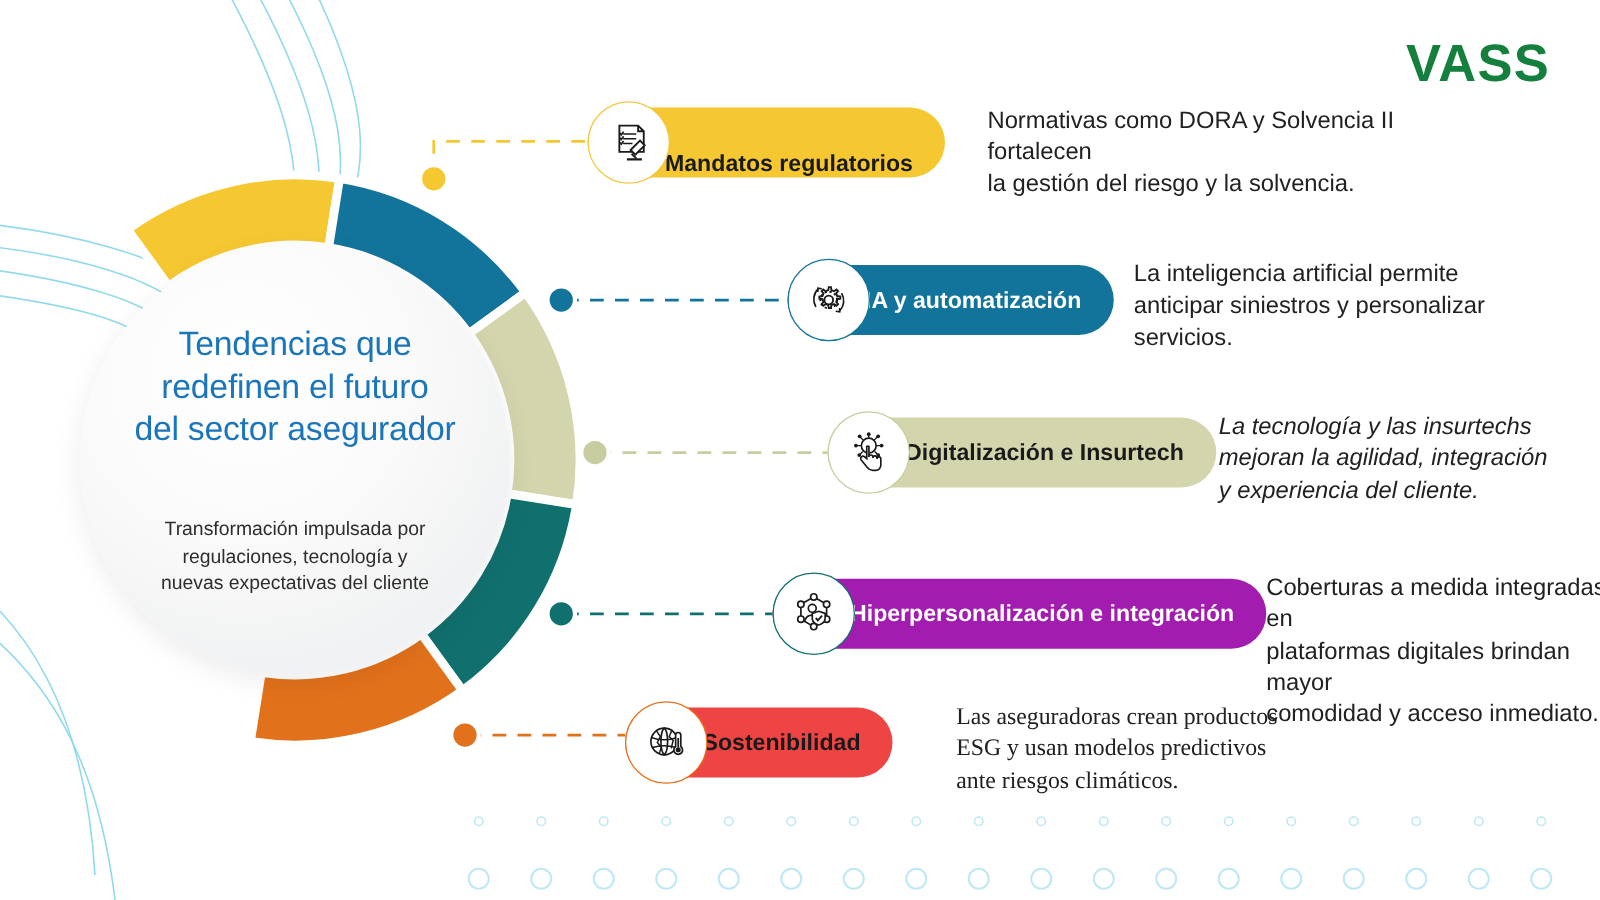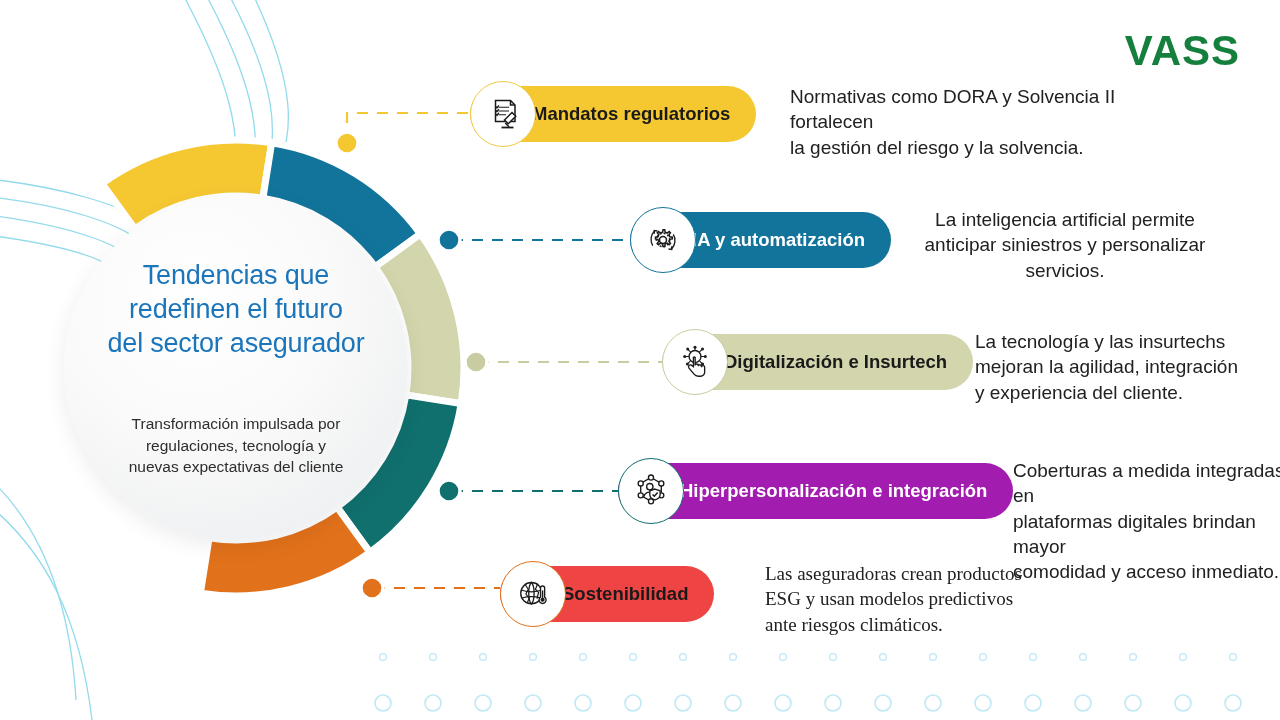--- a/index.html
+++ b/index.html
@@ -183,21 +183,21 @@
   <div class="center-circle">
     <div class="center-title" style="white-space: pre-line;">Tendencias que
 redefinen el futuro
 del sector asegurador</div>
     <div class="center-sub" style="white-space: pre-line; margin-top: 39px;">Transformación impulsada por
 regulaciones, tecnología y
 nuevas expectativas del cliente</div>
   </div>
 
   <div class="row" style="left:470px; top:86px;">
-    <div class="pill dark-text" style="background:#F5C832;">
+    <div class="pill dark-text" style="background:#F5C832;align-items:flex-end;">
       <span>Mandatos regulatorios</span>
     </div>
     <div class="icon-badge" style="border-color:#F0C843;">
       <svg width="36" height="36" viewBox="0 0 48 48" fill="none" stroke="#1a1a1a" stroke-width="2">
         <path d="M14 6 h20 l6 6 v22 h-26 z" fill="#fff"></path>
         <path d="M34 6 v6 h6"></path>
         <g stroke-width="1.6">
           <path d="M18 15 h14 M18 20 h14 M18 25 h10"></path>
           <path d="M14.5 14 l1.5 1.8 l2.5 -3.4" stroke-width="1.8"></path>
           <path d="M14.5 19 l1.5 1.8 l2.5 -3.4" stroke-width="1.8"></path>
@@ -220,21 +220,21 @@
       <svg width="38" height="38" viewBox="0 0 48 48" fill="none" stroke="#1a1a1a" stroke-width="1.9">
         <circle cx="24" cy="24" r="4.4"></circle>
         <circle cx="24" cy="24" r="8.4" stroke-dasharray="2.4 2.6"></circle>
         <path d="M24 11 l2.2 0 l.5 3.1 l2.6 1.1 l2.5 -1.9 l1.6 1.6 l-1.9 2.5 l1.1 2.6 l3.1 .5 l0 2.2 l-3.1 .5 l-1.1 2.6 l1.9 2.5 l-1.6 1.6 l-2.5 -1.9 l-2.6 1.1 l-.5 3.1 l-2.2 0 l-.5 -3.1 l-2.6 -1.1 l-2.5 1.9 l-1.6 -1.6 l1.9 -2.5 l-1.1 -2.6 l-3.1 -.5 l0 -2.2 l3.1 -.5 l1.1 -2.6 l-1.9 -2.5 l1.6 -1.6 l2.5 1.9 l2.6 -1.1 z"></path>
         <path d="M37 17 a15 15 0 0 1 -2 18" stroke-width="1.7"></path>
         <path d="M11 31 a15 15 0 0 1 2 -18" stroke-width="1.7"></path>
         <path d="M35 32 l0 4 l-4 -.6" stroke-width="1.7"></path>
         <path d="M13 16 l0 -4 l4 .6" stroke-width="1.7"></path>
       </svg>
     </div>
-    <div class="desc" style="left:285px; top:-5px; width:300px;text-align:center;">La inteligencia artificial permite
+    <div class="desc" style="left:277px; top:-5px; width:300px;">La inteligencia artificial permite
 anticipar siniestros y personalizar
 servicios.</div>
   </div>
 
   <div class="row" style="left:662px; top:334px;">
     <div class="pill dark-text" style="background:#D3D5AC;">
       <span>Digitalización e Insurtech</span>
     </div>
     <div class="icon-badge" style="border-color:#C9CCA0;">
       <svg width="38" height="38" viewBox="0 0 48 48" fill="none" stroke="#1a1a1a" stroke-width="1.7">
@@ -247,21 +247,21 @@
             <circle cx="37" cy="17" r="1.9"></circle>
           <circle cx="11" cy="17" r="1.9"></circle>
             <circle cx="33.5" cy="7.6" r="1.9"></circle>
           <circle cx="14.8" cy="7.6" r="1.9"></circle>
             <circle cx="33.6" cy="26.6" r="1.9"></circle>
           <circle cx="14.4" cy="26.6" r="1.9"></circle>
         </g>
         <path d="M22 18 v12 l-2.6 -2 a2.4 2.4 0 0 0 -3.2 3.4 l6.6 8 a7 7 0 0 0 5.4 2.6 h3 a5 5 0 0 0 5 -5 v-6.5 a2 2 0 0 0 -4 0 v-1 a2 2 0 0 0 -4 0 v-1 a2 2 0 0 0 -4 0 v-10.5 a2 2 0 0 0 -2.2 0 z" fill="#fff"></path>
       </svg>
     </div>
-    <div class="desc" style="left:313px; top:-5px; width:300px;">La tecnología y las insurtechs
+    <div class="desc" style="left:313px; top:-5px; width:300px;font-style:italic;">La tecnología y las insurtechs
 mejoran la agilidad, integración
 y experiencia del cliente.</div>
   </div>
 
   <div class="row" style="left:618px; top:463px;">
     <div class="pill" style="background:#a21caf;">
       <span>Hiperpersonalización e integración</span>
     </div>
     <div class="icon-badge" style="border-color:#10706E;">
       <svg width="38" height="38" viewBox="0 0 48 48" fill="none" stroke="#1a1a1a" stroke-width="1.7">

